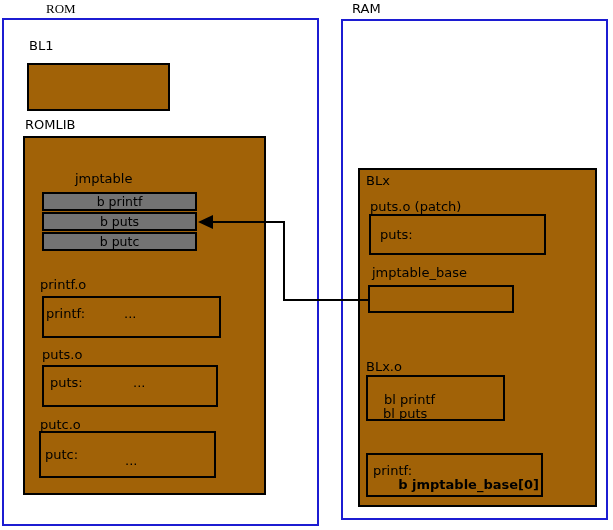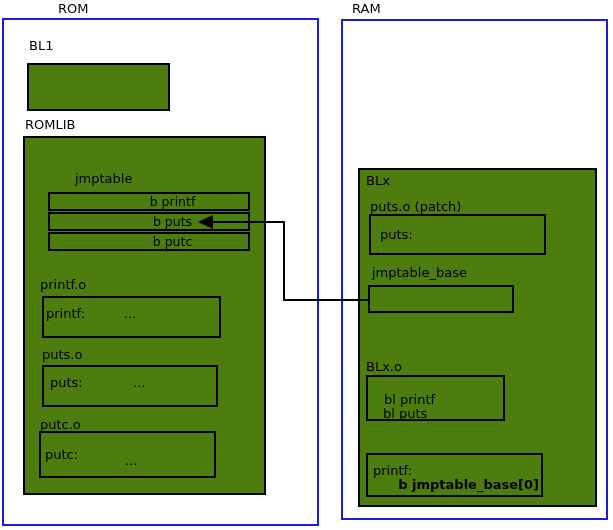--- a/index.html
+++ b/index.html
@@ -24,55 +24,54 @@
     color: #000;
   }
   .region-box {
     position: absolute;
     border: 2px solid #1c1cd2;
     background: transparent;
   }
   .block {
     position: absolute;
     border: 2px solid #000000;
-    background: #4d7c0f;
+    background: #a16207;
     box-sizing: content-box;
   }
   .jrow {
     position: absolute;
-    left: 48px;
+    left: 42px;
     width: 151px;
     height: 15px;
     border: 2px solid #000000;
-    background: #4d7c0f;
+    background: #737373;
     text-align: center;
     font-size: 12.5px;
     line-height: 15px;
     white-space: nowrap;
-    padding-left: 47px;
   }
   .boxtext {
     position: absolute;
     font-size: 13px;
     line-height: 14px;
     white-space: nowrap;
   }
   .connector {
     position: absolute;
     left: 0;
     top: 0;
     pointer-events: none;
   }
 </style>
 </head>
 <body>
 
 <div class="canvas">
 
-  <div class="lbl" style="left:58px; top:2px;">ROM</div>
+  <div class="lbl" style="left:46px; top:2px;font-family:Liberation Serif, serif;">ROM</div>
   <div class="region-box" style="left:2px; top:18px; width:313px; height:504px;"></div>
 
   <div class="lbl" style="left:29px; top:39px;text-align:right;">BL1</div>
   <div class="block" style="left:27px; top:63px; width:139px; height:44px;"></div>
 
   <div class="lbl" style="left:25px; top:118px;">ROMLIB</div>
   <div class="block" style="left:23px; top:136px; width:239px; height:355px;"></div>
 
   <div class="lbl" style="left:47px; top:172px;margin-left:28px;">jmptable</div>
   <div class="jrow" style="top:192px;">b printf</div>

